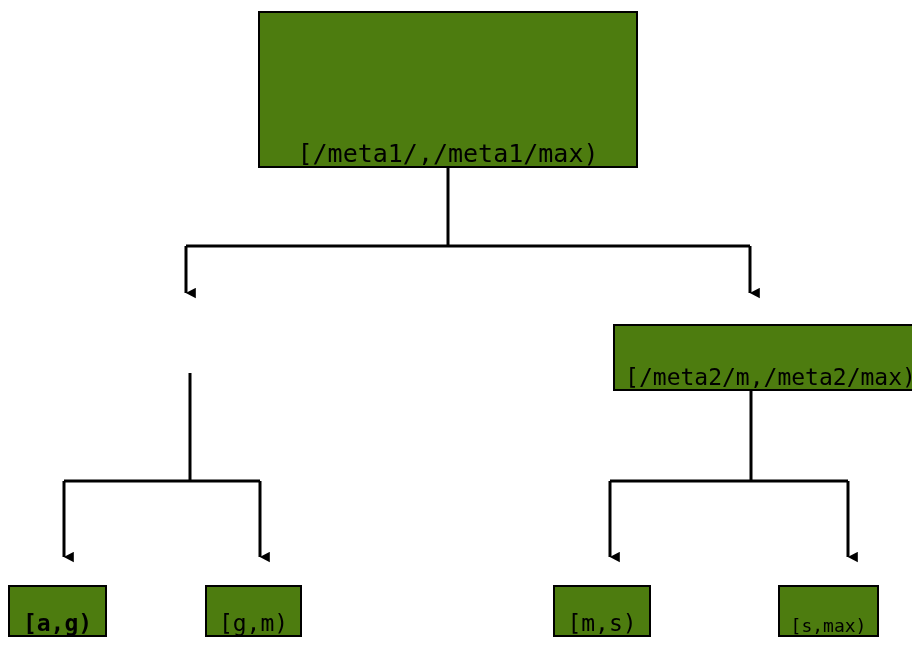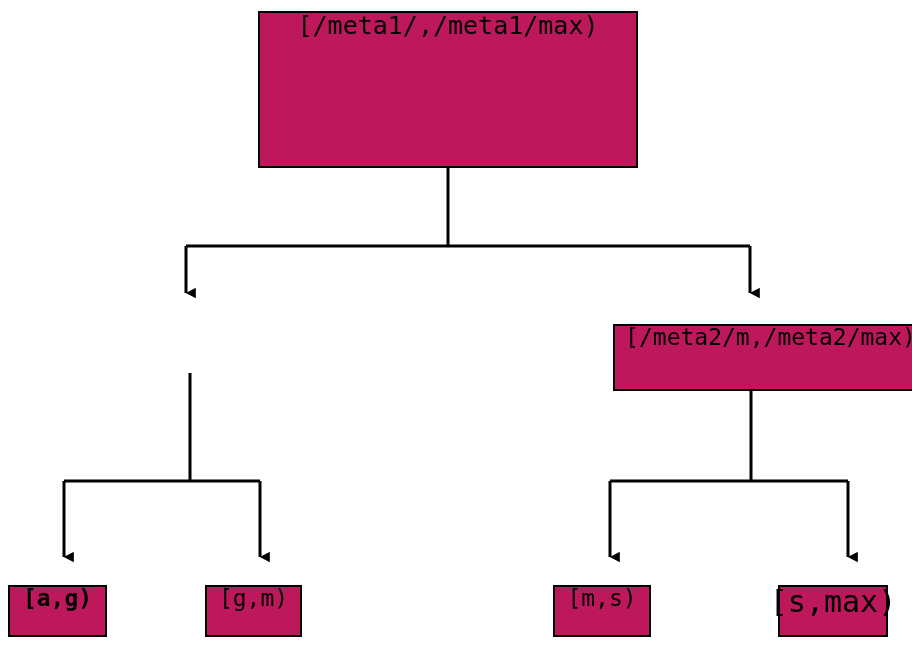--- a/index.html
+++ b/index.html
@@ -27,24 +27,24 @@
     left: 0;
     top: 0;
     width: 912px;
     height: 652px;
     pointer-events: none;
   }
 
   .node {
     position: absolute;
     box-sizing: border-box;
-    background: #be185d;
+    background: #4d7c0f;
     border: 2px solid #000000;
     display: flex;
-    align-items: flex-start;
+    align-items: flex-end;
     justify-content: center;
     color: #000000;
     white-space: pre;
     letter-spacing: 0px;
   }
 
   .node-label {
     display: block;
     line-height: 1;
   }
@@ -93,23 +93,23 @@
   #node-leaf-2 {
     left: 553px;
     top: 585px;
     width: 98px;
     height: 52px;
     font-size: 23px;
   }
   #node-leaf-3 {
     left: 778px;
     top: 585px;
-    width: 110px;
+    width: 101px;
     height: 52px;
-    font-size: 30px;
+    font-size: 18px;
   }
 </style>
 </head>
 <body>
 
 <div id="diagram-root">
 
   <svg class="connectors" viewBox="0 0 912 652">
     <defs>
       <marker id="arrowhead" markerWidth="12" markerHeight="11" refX="5.5" refY="10.2" orient="auto" markerUnits="userSpaceOnUse">

